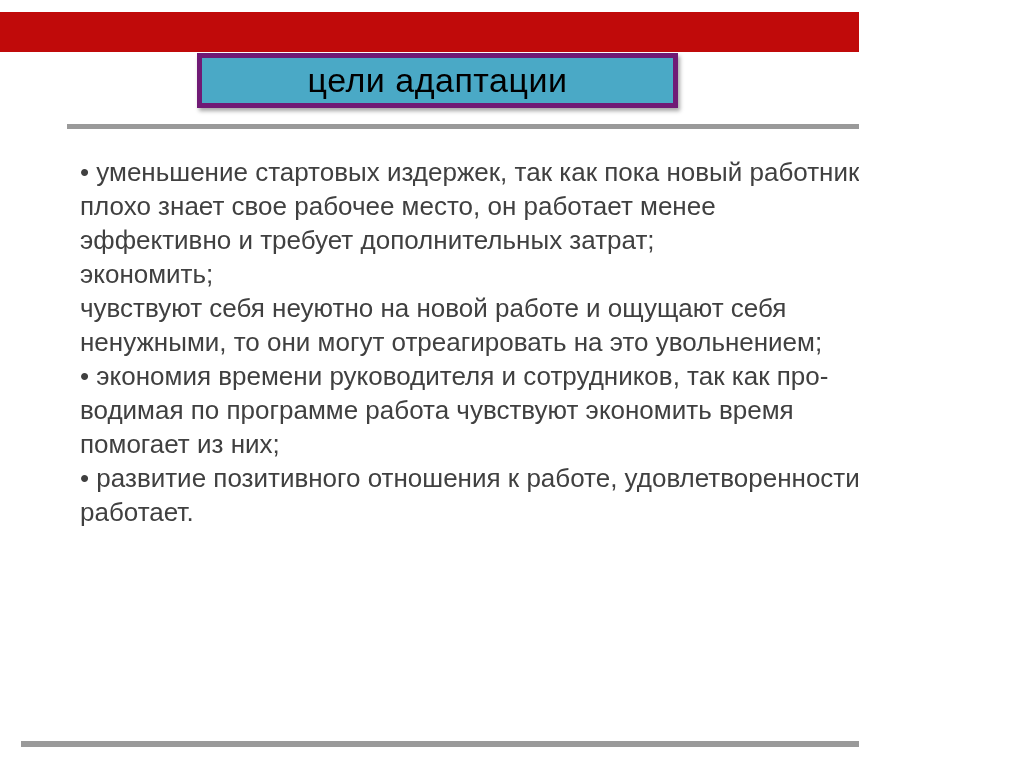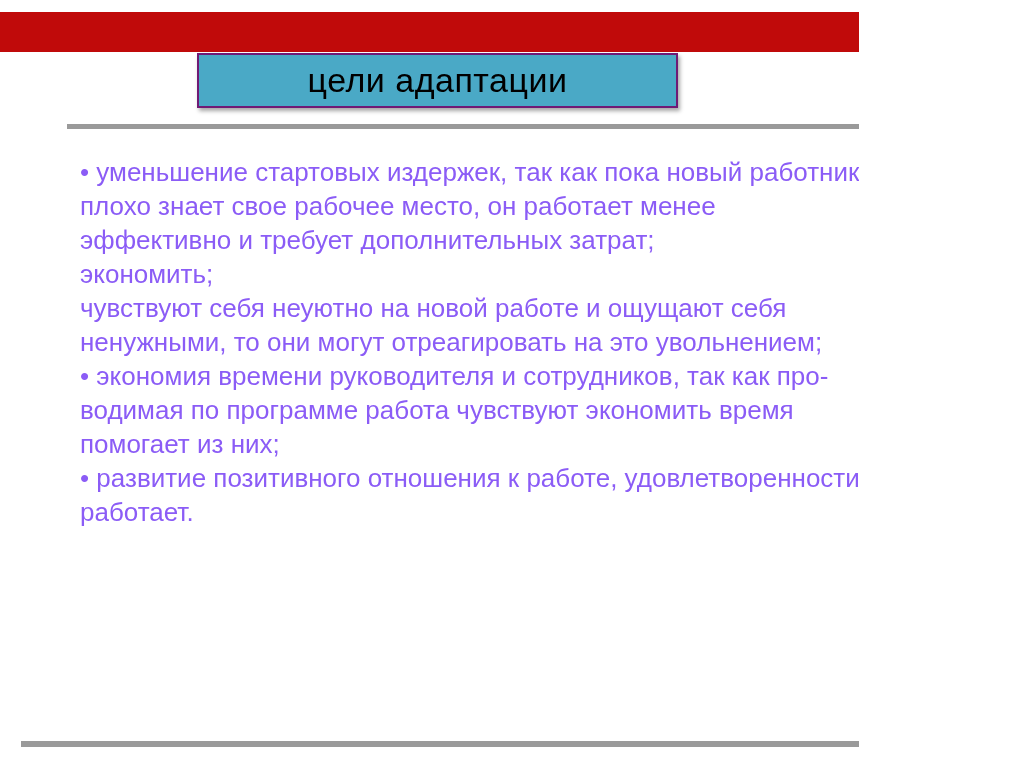--- a/index.html
+++ b/index.html
@@ -38,40 +38,40 @@
   .head-cloud {
     position: absolute;
     left: 877px; top: 0;
     width: 136px; height: 158px;
   }
   .title-box {
     position: absolute;
     left: 197px; top: 53px;
     width: 481px; height: 55px;
     background: #4aa9c6;
-    border: 2px solid #701a75;
+    border: 5px solid #701a75;
     box-sizing: border-box;
     box-shadow: 2px 3px 4px rgba(0,0,0,0.35);
     display: flex;
     align-items: center;
     justify-content: center;
   }
   .title-text {
     font-size: 34px;
     color: #000000;
     letter-spacing: 0.5px;
     white-space: nowrap;
   }
   .body-text {
     position: absolute;
     left: 80px; top: 155px;
     width: 868px;
     font-size: 26px;
     line-height: 34px;
-    color: #8b5cf6;
+    color: #404040;
   }
   .body-line { white-space: nowrap; }
   .body-line.justified {
     white-space: normal;
     text-align: justify;
     text-align-last: justify;
     width: 868px;
   }
   svg text { font-family: "Liberation Sans", "DejaVu Sans", sans-serif; }
 </style>

